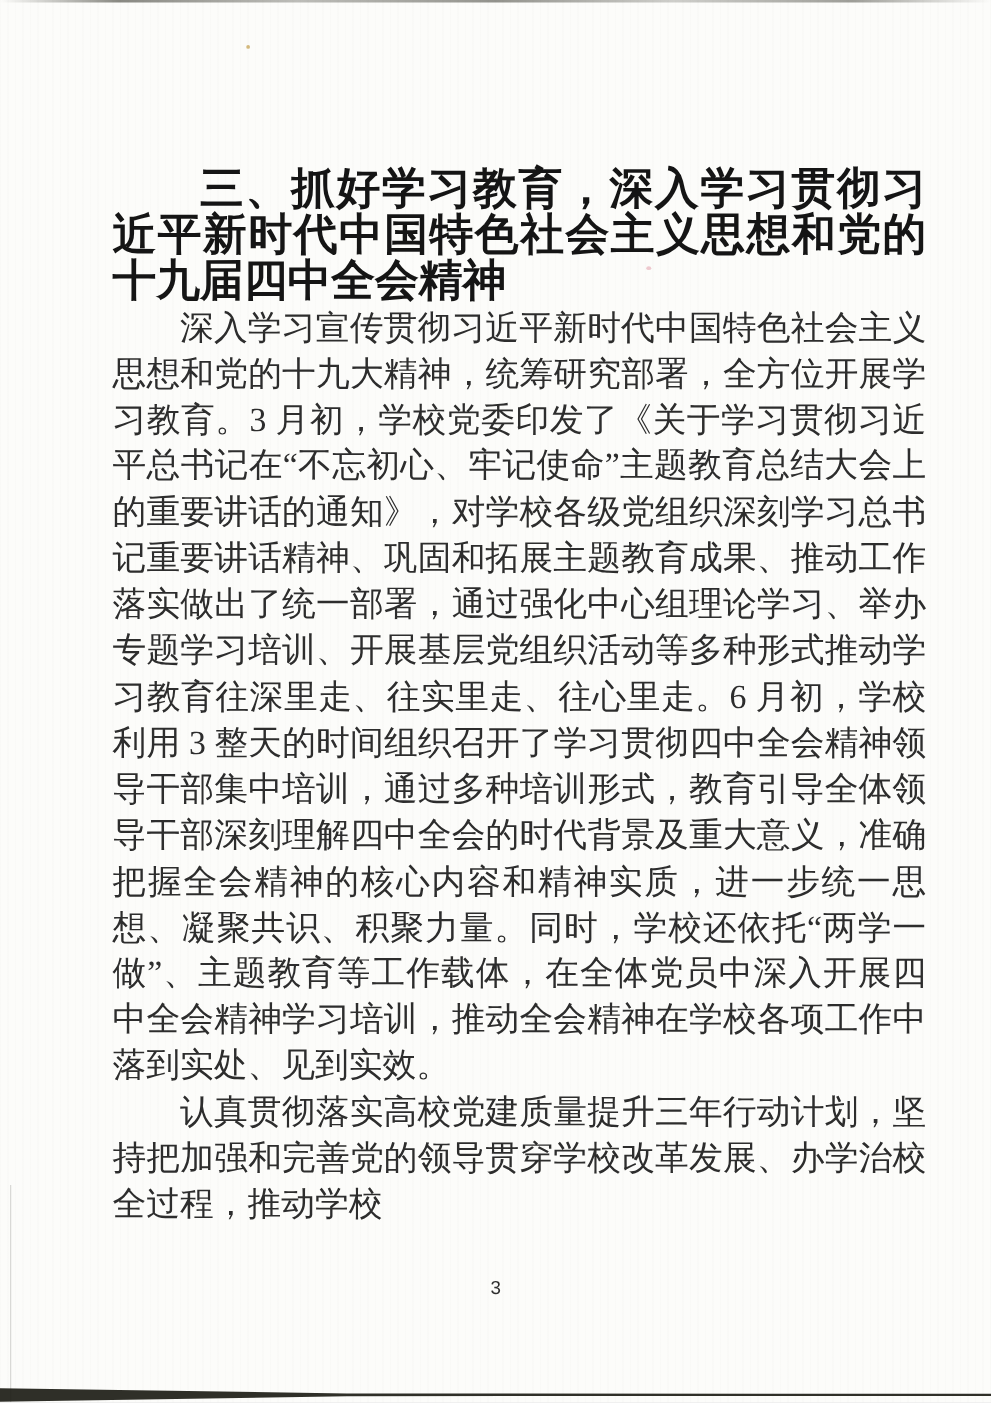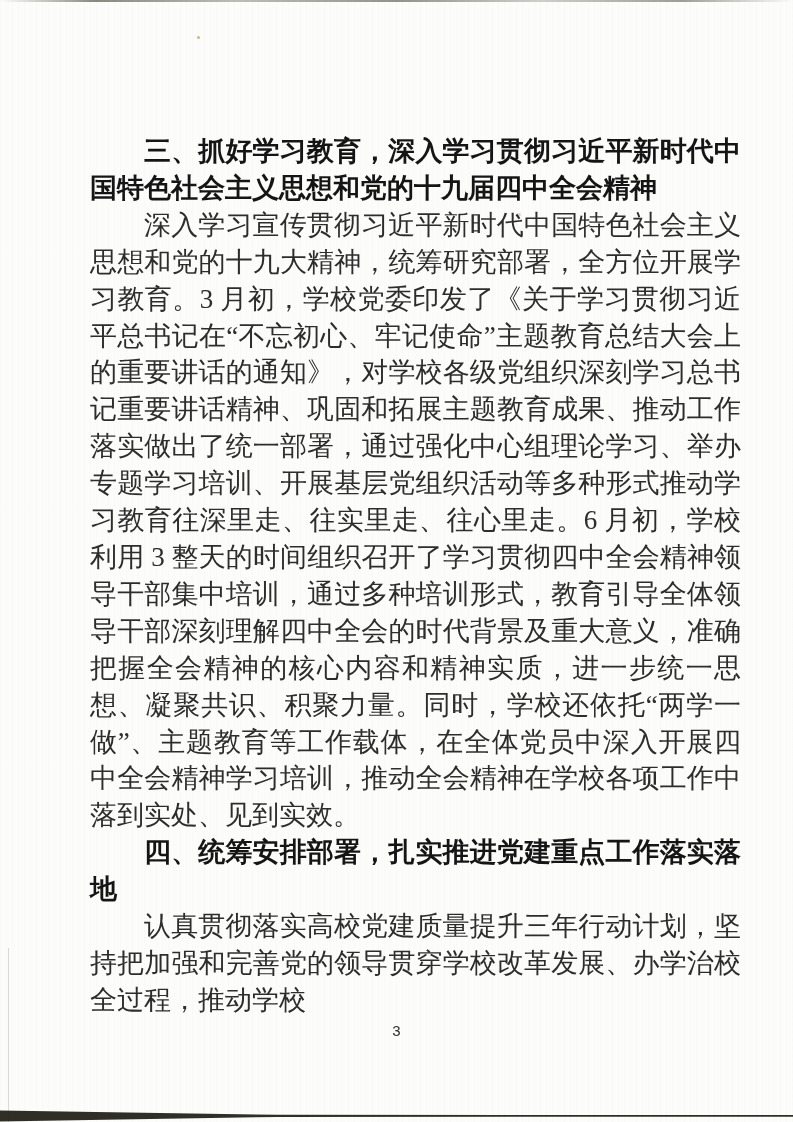--- a/index.html
+++ b/index.html
@@ -39,21 +39,21 @@
       text-indent: 2em;
       font-family: "Liberation Serif", "DejaVu Serif", serif;
     }
     p.body.continuation {
       text-indent: 0;
     }
     h2.heading {
       margin: 0;
       font-family: "Liberation Sans", "DejaVu Sans", sans-serif;
       font-weight: 700;
-      font-size: 27px;
+      font-size: 35px;
       line-height: 36.9px;
       text-indent: 2em;
       color: #151515;
       text-align: justify;
       text-align-last: left;
     }
     .page-number {
       position: absolute;
       left: 0;
       right: 0;
@@ -122,21 +122,20 @@
   <div class="scan-edge-top"></div>
   <div class="speck speck-1"></div>
   <div class="speck speck-2"></div>
 
   <main class="content">
 
     <h2 class="heading">三、抓好学习教育，深入学习贯彻习近平新时代中国特色社会主义思想和党的十九届四中全会精神</h2>
 
     <p class="body">深入学习宣传贯彻习近平新时代中国特色社会主义思想和党的十九大精神，统筹研究部署，全方位开展学习教育。3 月初，学校党委印发了《关于学习贯彻习近平总书记在“不忘初心、牢记使命”主题教育总结大会上的重要讲话的通知》，对学校各级党组织深刻学习总书记重要讲话精神、巩固和拓展主题教育成果、推动工作落实做出了统一部署，通过强化中心组理论学习、举办专题学习培训、开展基层党组织活动等多种形式推动学习教育往深里走、往实里走、往心里走。6 月初，学校利用 3 整天的时间组织召开了学习贯彻四中全会精神领导干部集中培训，通过多种培训形式，教育引导全体领导干部深刻理解四中全会的时代背景及重大意义，准确把握全会精神的核心内容和精神实质，进一步统一思想、凝聚共识、积聚力量。同时，学校还依托“两学一做”、主题教育等工作载体，在全体党员中深入开展四中全会精神学习培训，推动全会精神在学校各项工作中落到实处、见到实效。</p>
 
-    <h2 class="heading">四、统筹安排部署，扎实推进党建重点工作落实落地</h2>
 
     <p class="body">认真贯彻落实高校党建质量提升三年行动计划，坚持把加强和完善党的领导贯穿学校改革发展、办学治校全过程，推动学校</p>
   </main>
 
   <div class="page-number">3</div>
 
   <div class="scan-line-left"></div>
   <div class="scan-edge-bottom"></div>
 
 </div>

